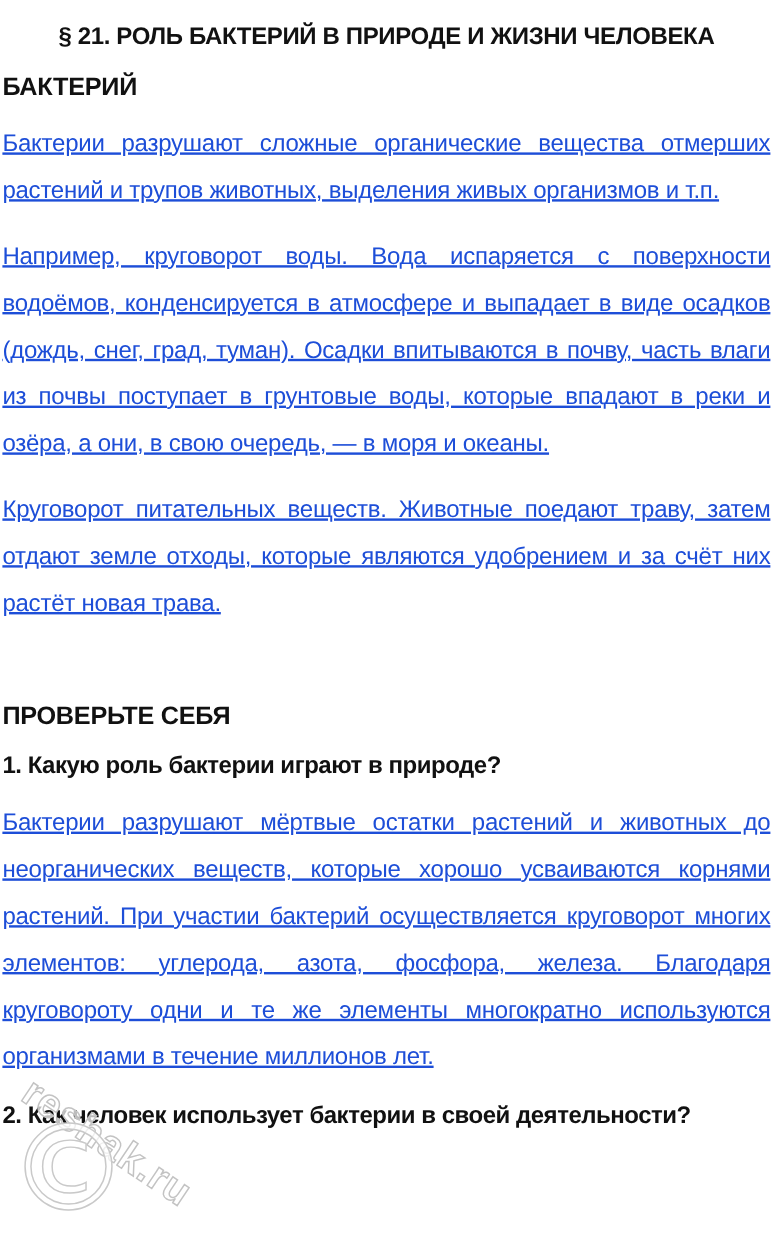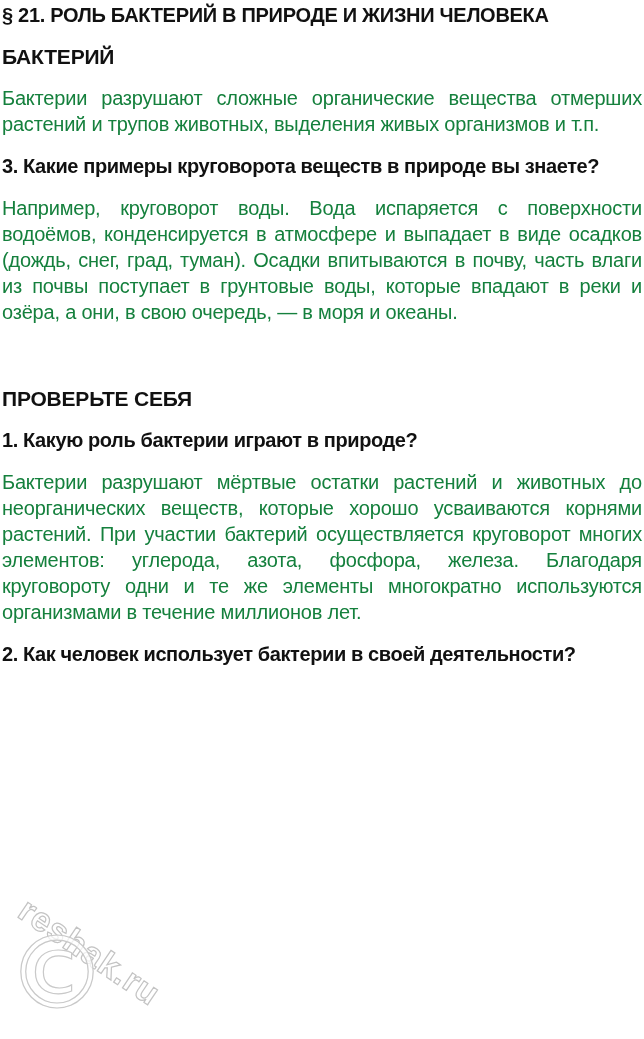--- a/index.html
+++ b/index.html
@@ -12,24 +12,25 @@
     width: 644px;
     height: 1039px;
     box-sizing: border-box;
     padding: 3px 2px 0 2px;
     background: #ffffff;
     overflow: hidden;
     font-family: "Liberation Sans", sans-serif;
     color: #1a1a1a;
   }
   .title {
-    margin: 0;
+    margin: 16px;
     font-size: 20px;
     font-weight: bold;
     line-height: 24px;
+    text-align: center;
     letter-spacing: -0.3px;
     white-space: nowrap;
     color: #111;
   }
   .sec-head {
     margin: 18px 0 0 0;
     font-size: 21px;
     font-weight: bold;
     line-height: 24px;
     letter-spacing: -0.2px;
@@ -42,25 +43,26 @@
     margin: 16px 0 0 0;
     font-size: 20px;
     font-weight: bold;
     line-height: 26px;
     letter-spacing: -0.4px;
     color: #111;
   }
   .answer {
     margin: 16px 0 0 0;
     font-size: 20px;
-    line-height: 26px;
+    line-height: 39px;
     letter-spacing: -0.2px;
     text-align: justify;
     text-justify: inter-word;
-    color: #15803d;
+    color: #1d4ed8;
+    text-decoration: underline;
   }
   .watermark {
     position: absolute;
     left: 0;
     top: 0;
     width: 644px;
     height: 1039px;
     pointer-events: none;
     z-index: 5;
   }
@@ -86,22 +88,22 @@
 
 <div class="page">
 
   <h1 class="title">§ 21. РОЛЬ БАКТЕРИЙ В ПРИРОДЕ И ЖИЗНИ ЧЕЛОВЕКА</h1>
 
   <h2 class="sec-head">БАКТЕРИЙ</h2>
 
   <p class="answer">Бактерии разрушают сложные органические вещества отмерших растений и трупов животных, выделения живых организмов и т.п.</p>
 
 
-  <h3 class="q-head">3. Какие примеры круговорота веществ в природе вы знаете?</h3>
   <p class="answer">Например, круговорот воды. Вода испаряется с поверхности водоёмов, конденсируется в атмосфере и выпадает в виде осадков (дождь, снег, град, туман). Осадки впитываются в почву, часть влаги из почвы поступает в грунтовые воды, которые впадают в реки и озёра, а они, в свою очередь, — в моря и океаны.</p>
+  <p class="answer">Круговорот питательных веществ. Животные поедают траву, затем отдают земле отходы, которые являются удобрением и за счёт них растёт новая трава.</p>
 
   <h2 class="sec-head second">ПРОВЕРЬТЕ СЕБЯ</h2>
 
   <h3 class="q-head">1. Какую роль бактерии играют в природе?</h3>
   <p class="answer">Бактерии разрушают мёртвые остатки растений и животных до неорганических веществ, которые хорошо усваиваются корнями растений. При участии бактерий осуществляется круговорот многих элементов: углерода, азота, фосфора, железа. Благодаря круговороту одни и те же элементы многократно используются организмами в течение миллионов лет.</p>
 
   <h3 class="q-head">2. Как человек использует бактерии в своей деятельности?</h3>
 
   <svg class="watermark" viewBox="0 0 644 1039" xmlns="http://www.w3.org/2000/svg">
     <text class="wm-text" x="16" y="916" transform="rotate(34 16 916)">reshak.ru</text>

